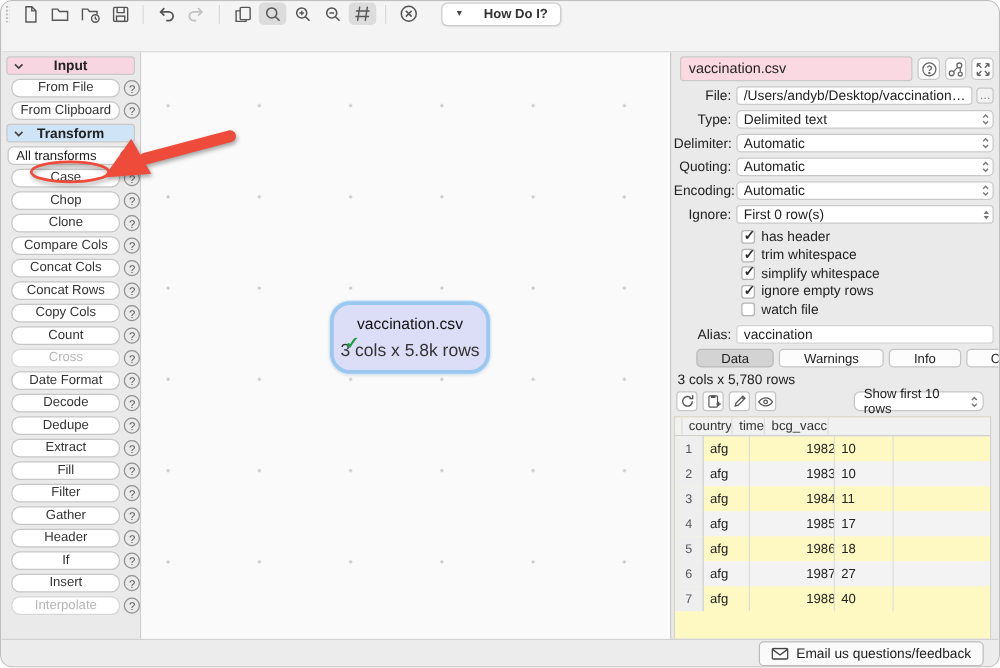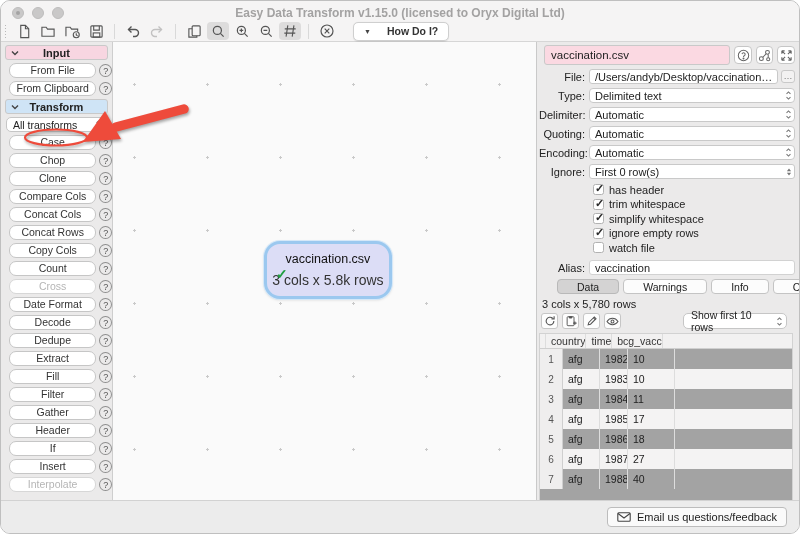--- a/index.html
+++ b/index.html
@@ -94,56 +94,48 @@
   .tab { height:15px; padding:0 19px; border:1px solid #c4c4c4; border-radius:4px; background:#fcfcfc;
     font-size:10.5px; color:#222; display:flex; align-items:center; font-family:inherit; }
   .tab.selected { background:#d4d3d3; border-color:#b9b9b9; }
   .summary { margin:3px 0 3px 3px; font-size:11px; color:#222; }
   .data-toolbar { display:flex; align-items:center; margin:0 0 4px 2px; gap:4px; }
   .mini-btn { width:17px; height:16px; background:#fdfdfd; border:1px solid #c6c6c6; border-radius:3px;
     display:flex; align-items:center; justify-content:center; padding:0; }
   .rows-filter { margin-left:auto; margin-right:8px; width:104px; height:16px; background:#fff;
     border:1px solid #c6c6c6; border-radius:5px; display:flex; align-items:center;
     padding:0 3px 0 7px; font-size:10.5px; }
-  .grid-table { background:#a3a3a3; border:1px solid #d2d2d2; border-bottom:none; margin-right:2px;
+  .grid-table { background:#fef9c3; border:1px solid #d2d2d2; border-bottom:none; margin-right:2px;
     height:178px; overflow:hidden; }
   .t-head { display:flex; height:15px; background:#f2f1f1; border-bottom:1px solid #cfcfcf; }
   .t-head .t-cell { font-size:10.5px; color:#333; }
   .t-row { display:flex; height:20px; }
   .t-row:nth-of-type(even) { background:#f4f3f3; }
   .t-cell { display:flex; align-items:center; padding-left:5px; border-right:1px solid #dddddd;
     font-size:10.5px; color:#222; overflow:hidden; flex:none; }
   .c0 { width:23px; color:#555; background:#efeeee; border-right:1px solid #cfcfcf; justify-content:center; padding-left:0;}
   .t-row .c0 { font-size:10px; }
-  .c1 { width:37px; } .c2 { width:28px; } .c3 { width:47px; }
-
-  
-  .footer { height:33px; flex:none; background:#ececec; border-top:1px solid #d2d2d2;
+  .c1 { width:37px; } .c2 { width:28px;margin-left:40px; } .c3 { width:47px; }
+
+  
+  .footer { height:22px; flex:none; background:#ececec; border-top:1px solid #d2d2d2;
     display:flex; align-items:center; justify-content:flex-end; }
   .feedback-btn { margin-right:12px; height:20px; padding:0 9px; background:#fafafa;
     border:1px solid #bcbcbc; border-radius:4px; font-size:11px; color:#222;
     display:flex; align-items:center; gap:6px; font-family:inherit; }
 
   
   .annotation { position:absolute; inset:0; pointer-events:none; z-index:60; }
 </style>
 </head>
 <body>
 
 <div class="window">
 
   <div class="chrome">
-    <div class="titlebar">
-      <div class="traffic">
-        <span class="light first"></span>
-        <span class="light"></span>
-        <span class="light"></span>
-      </div>
-      <div class="win-title">Easy Data Transform v1.15.0 (licensed to Oryx Digital Ltd)</div>
-    </div>
     <div class="toolbar">
       <div class="drag-dots"></div>
       <button class="tb-btn">
         <svg width="15" height="15" viewBox="0 0 16 16" fill="none" stroke="#555" stroke-width="1.2">
             <path d="M4 1.5h5l3.5 3.5v9.5H4z"></path>
             <path d="M9 1.5v3.5h3.5"></path>
           </svg>
       </button>
       <button class="tb-btn">
         <svg width="16" height="15" viewBox="0 0 16 16" fill="none" stroke="#555" stroke-width="1.2">

